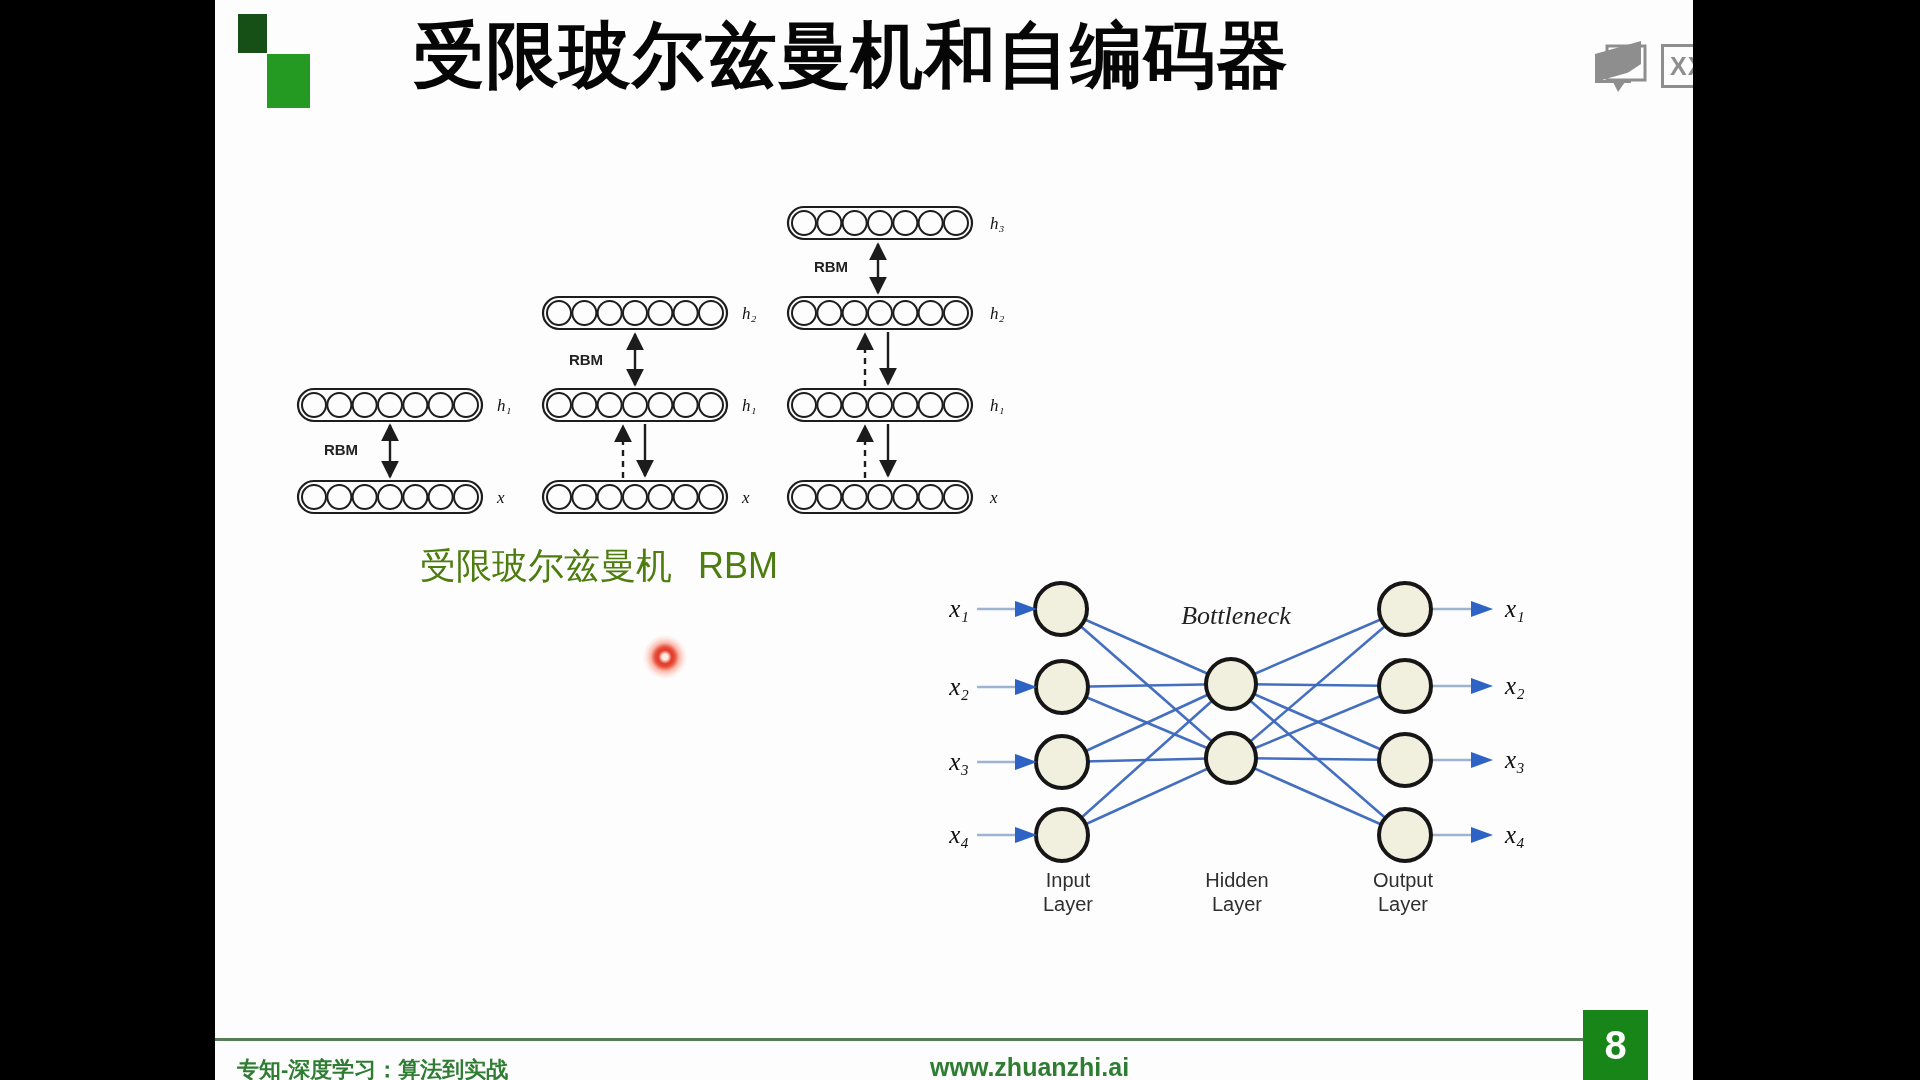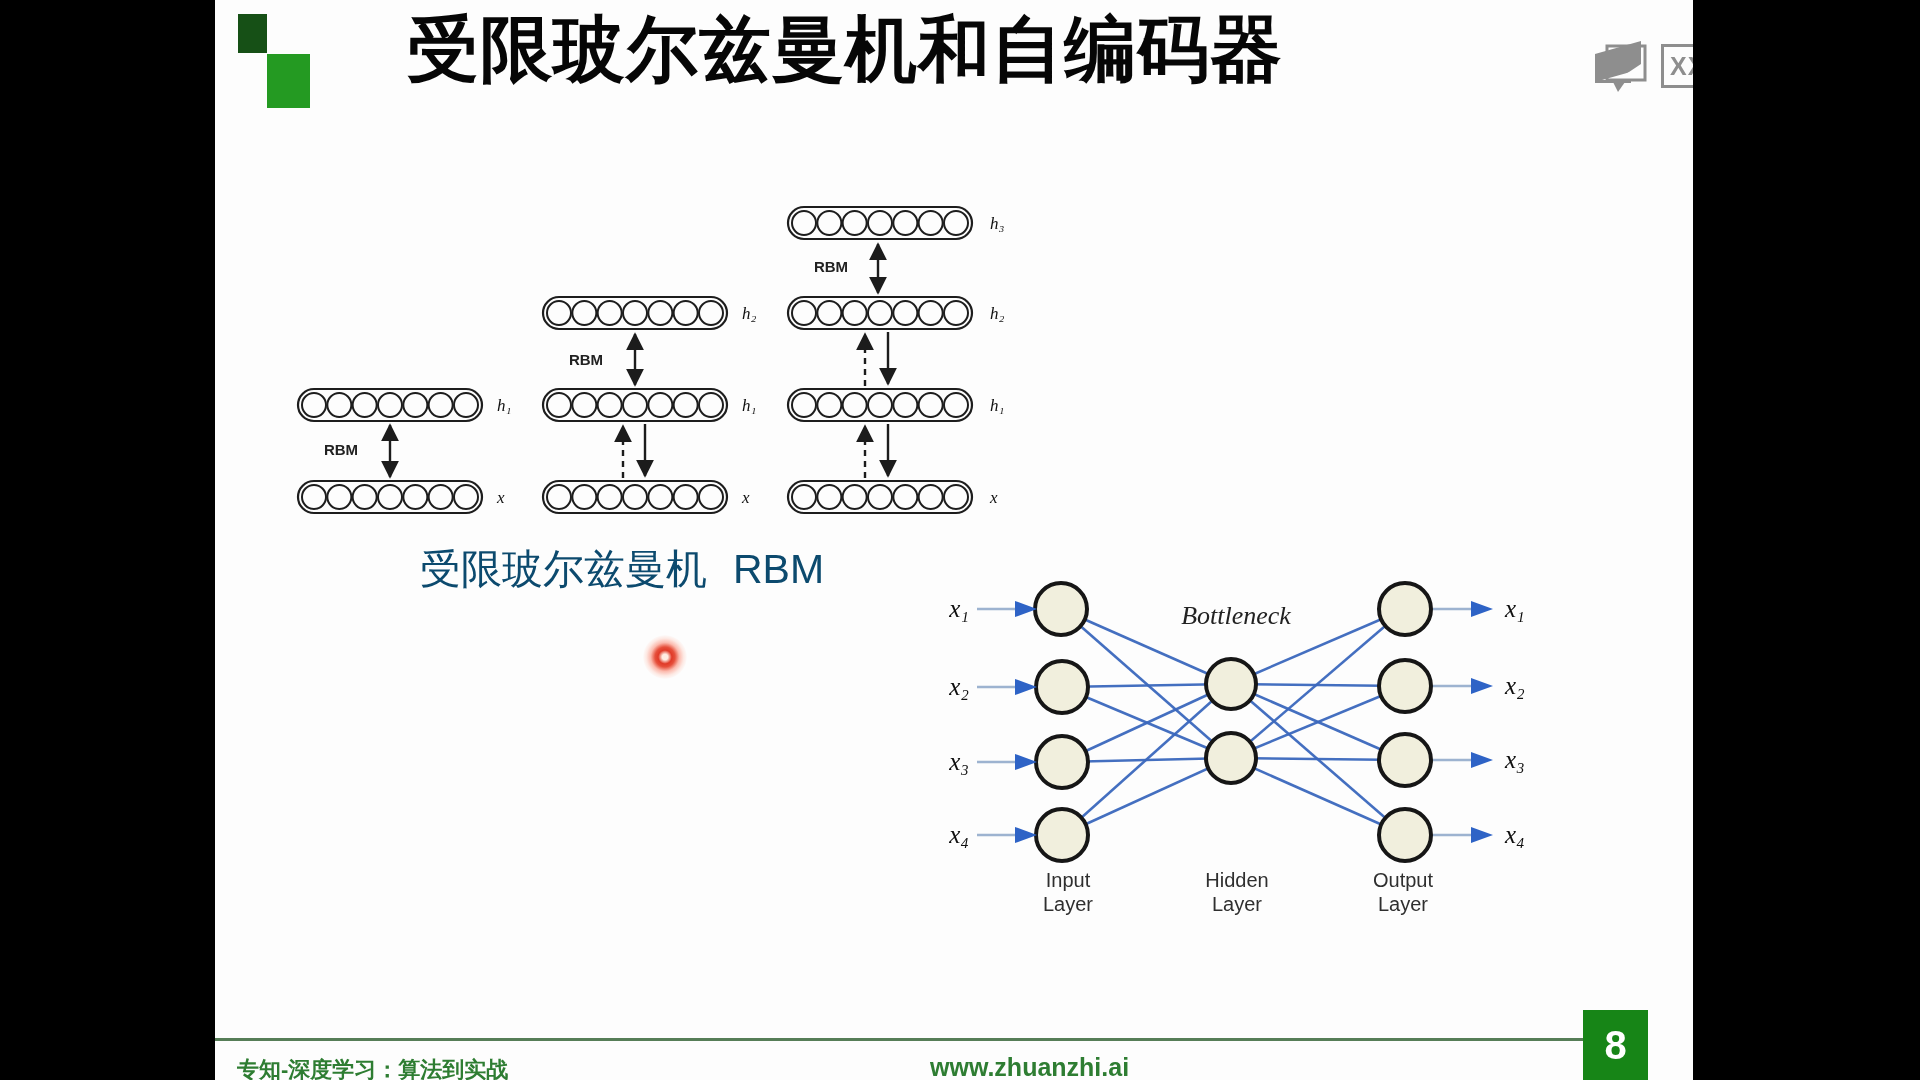--- a/index.html
+++ b/index.html
@@ -3,37 +3,37 @@
 <meta charset="utf-8">
 <style>
   html,body{margin:0;padding:0}
   body{
     width:1920px;height:1080px;background:#000;overflow:hidden;position:relative;
     font-family:"Liberation Sans",sans-serif;
   }
   .slide{position:absolute;left:215px;top:0;width:1478px;height:1080px;background:#fdfdfd;overflow:hidden}
   .logo-dark{position:absolute;left:23px;top:14px;width:29px;height:39px;background:var(--logo-dark-green,#165016)}
   .logo-light{position:absolute;left:52px;top:54px;width:43px;height:54px;background:var(--logo-light-green,#249a22)}
-  .title{position:absolute;left:192px;top:2px;margin:0;font-size:72px;font-weight:900;color:#060606;
+  .title{position:absolute;left:192px;top:2px;margin:6px;font-size:72px;font-weight:900;color:#060606;
          letter-spacing:1px;white-space:nowrap;font-family:"Liberation Sans","DejaVu Sans",sans-serif}
   
   .icon-board{position:absolute;left:1376px;top:36px}
   .icon-xx{position:absolute;left:1446px;top:44px;width:62px;height:44px;border:3px solid var(--icon-gray,#8e8e8e);
            color:var(--icon-gray,#8e8e8e);font-size:25px;font-weight:bold;display:flex;align-items:center;
            padding-left:6px;box-sizing:border-box;letter-spacing:1px}
   
   #rbm-svg{position:absolute;left:60px;top:190px}
   .capsule{fill:#fdfdfd;stroke:#1d1d1d;stroke-width:2.2}
   .unit{fill:#fdfdfd;stroke:#1d1d1d;stroke-width:2}
   .arr{stroke:#1c1c1c;stroke-width:2.4;fill:none}
   .dash{stroke-dasharray:6 5}
   .rbm-lbl{font:600 15px "Liberation Sans",sans-serif;fill:#222;text-anchor:middle}
   .row-lbl{font:italic 17px "Liberation Serif","DejaVu Serif",serif;fill:#111}
   
-  .cap{position:absolute;color:#0c4a6e;font-size:41px;white-space:nowrap}
+  .cap{position:absolute;color:#4d7c0f;font-size:36px;white-space:nowrap}
   .cap .gap{display:inline-block;width:26px}
   .rbm-caption{left:205px;top:542px}
   .ae-caption{left:812px;top:932px}
   
   .laser{position:absolute;left:428px;top:635px;width:44px;height:44px;border-radius:50%;
     background:radial-gradient(circle,
       rgba(255,235,225,.95) 0%, rgba(255,235,225,.95) 9%,
       var(--laser-red,#e03a28) 22%, #e6503c 32%,
       rgba(250,120,95,.5) 46%, rgba(255,160,135,.22) 60%, rgba(255,180,160,0) 72%)}
   

